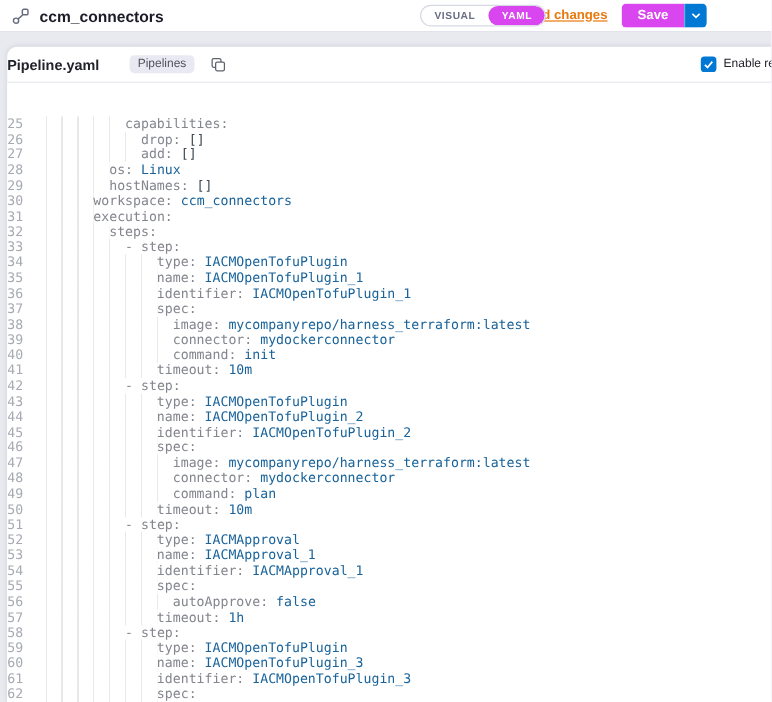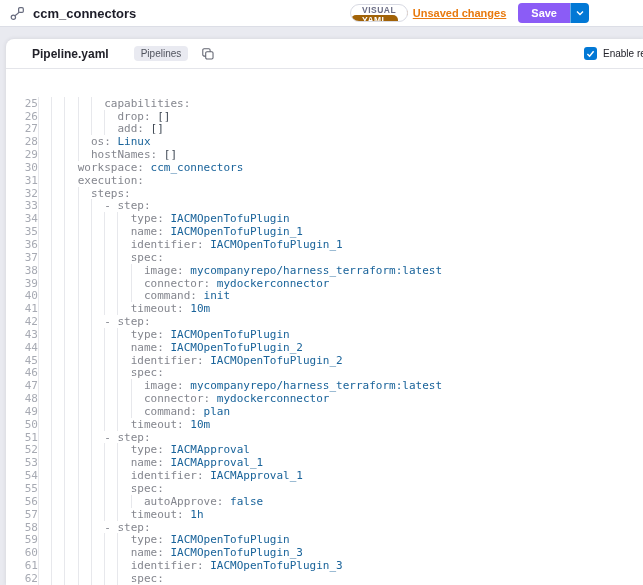--- a/index.html
+++ b/index.html
@@ -19,40 +19,40 @@
     border-bottom:1px solid #dcdee6;
     display:flex;
     align-items:center;
     padding:0 54px 0 10px;
   }
   .h-left { display:flex; align-items:center; gap:8px; }
   .page-title { font-size:13px; font-weight:bold; color:#1c1c28; }
 
   .seg {
     position:absolute; left:350px; top:4px;
-    display:flex; align-items:flex-start;
+    display:flex; align-items:flex-end;
     border:1px solid #d8dae3; border-radius:10px;
-    height:18px; background:#fff; overflow:hidden;flex-direction:column;
+    height:18px; background:#fff; overflow:hidden;
   }
   .seg button {
     border:none; background:transparent; cursor:pointer;
     font-family:"Liberation Sans", sans-serif;
     font-size:8.5px; font-weight:bold; letter-spacing:0.5px;
     color:#6b6d85; padding:0 11px; height:100%;
   }
-  .seg button.active { background:#a16207; color:#fff; border-radius:10px; }
+  .seg button.active { background:#d946ef; color:#fff; border-radius:10px; }
 
   .h-right { margin-left:auto; display:flex; align-items:center; gap:12px; }
   .unsaved { display:flex; align-items:center; gap:5px; cursor:pointer; }
   .unsaved .dot { width:6px; height:6px; border-radius:50%; background:#e8790d; }
   .unsaved .utext { font-size:11px; font-weight:bold; color:#e8790d; text-decoration:underline; }
 
   .save-split { display:flex; height:20px; border-radius:4px; overflow:hidden; }
   .save-main {
-    background:#8b5cf6; color:#fff; border:none; cursor:pointer;
+    background:#d946ef; color:#fff; border:none; cursor:pointer;
     font-family:"Liberation Sans", sans-serif;
     font-size:11px; font-weight:bold; padding:0 13px;
   }
   .save-caret {
     background:#0278d5; border:none; border-left:1px solid rgba(255,255,255,.4);
     width:19px; cursor:pointer; display:flex; align-items:center; justify-content:center;
   }
 
   
   .card {
@@ -60,21 +60,21 @@
     background:#fff;
     border-top-left-radius:8px;
     box-shadow:0 0 4px rgba(40,41,61,.12);
     overflow:hidden;
     display:flex; flex-direction:column;
   }
   .card-toolbar {
     position:relative;
     height:30px; flex:none;
     display:flex; align-items:center;
-    padding-left:26px;
+    padding-left:0;
     border-bottom:1px solid #e4e5ea;
   }
   .file-name { font-size:12px; font-weight:bold; color:#22222a; }
   .badge {
     margin-left:25px;
     background:#e9eaf1; border-radius:4px;
     font-size:10px; color:#50535e; padding:2px 7px;
   }
   .copy-btn { margin-left:13px; display:flex; align-items:center; cursor:pointer; background:none; border:none; }
   .enable {
@@ -92,21 +92,21 @@
     flex:1; overflow:hidden; position:relative;
     padding-top:3px;
     font-family:"DejaVu Sans Mono", monospace;
     font-size:11px; line-height:12.85px;
     white-space:pre;
     cursor:text;
     background:#fff;
   }
   .row { display:flex; height:12.85px; }
   .ln {
-    flex:none; width:32px; text-align:right;
+    flex:none; width:32px; text-align:left;
     color:#a7aab3; user-select:none;
   }
   .code { margin-left:0; }
   .ind {
     background-image:repeating-linear-gradient(to right,
       #e7e8ec 0, #e7e8ec 1px, transparent 1px, transparent 2ch);
   }
   .key { color:#84868e; }
   .val { color:#19639a; }
   .br  { color:#3f4854; }

